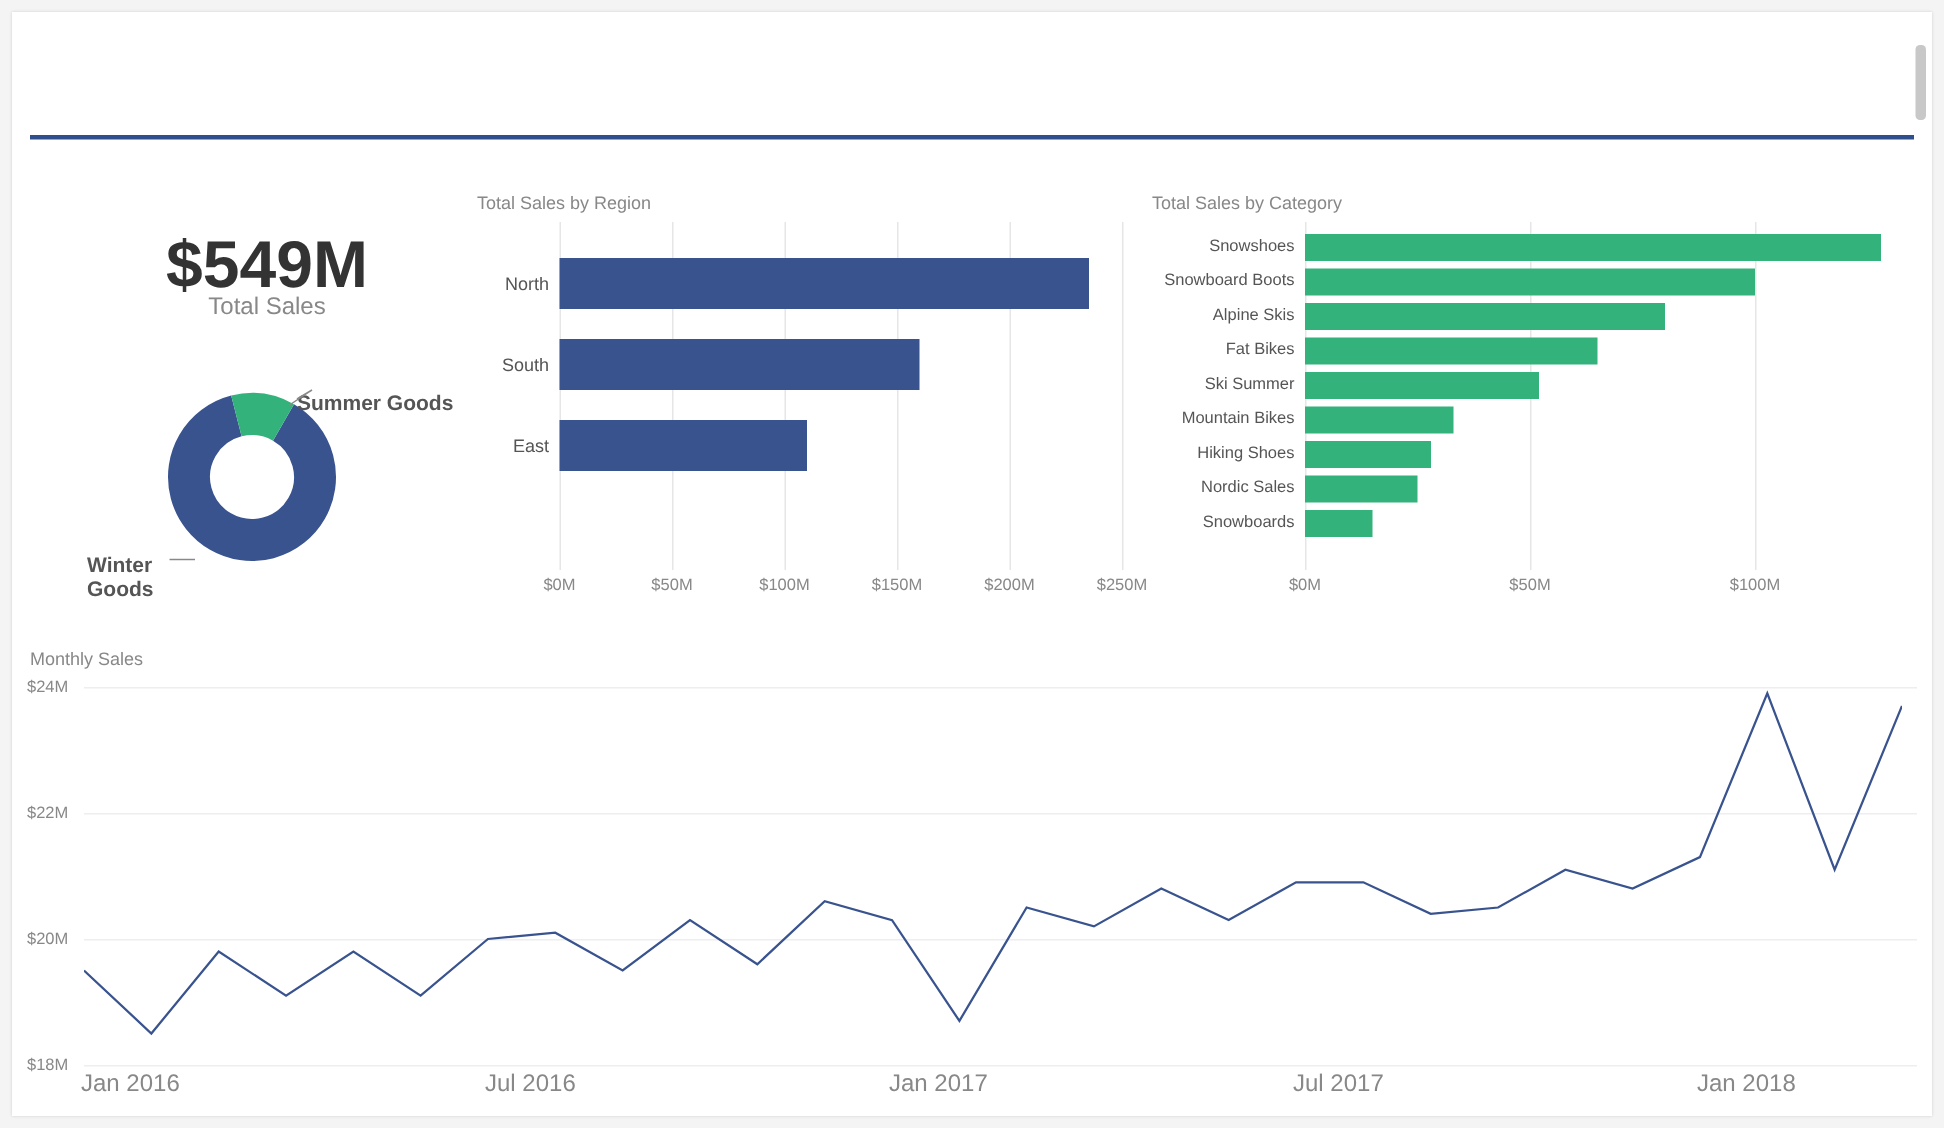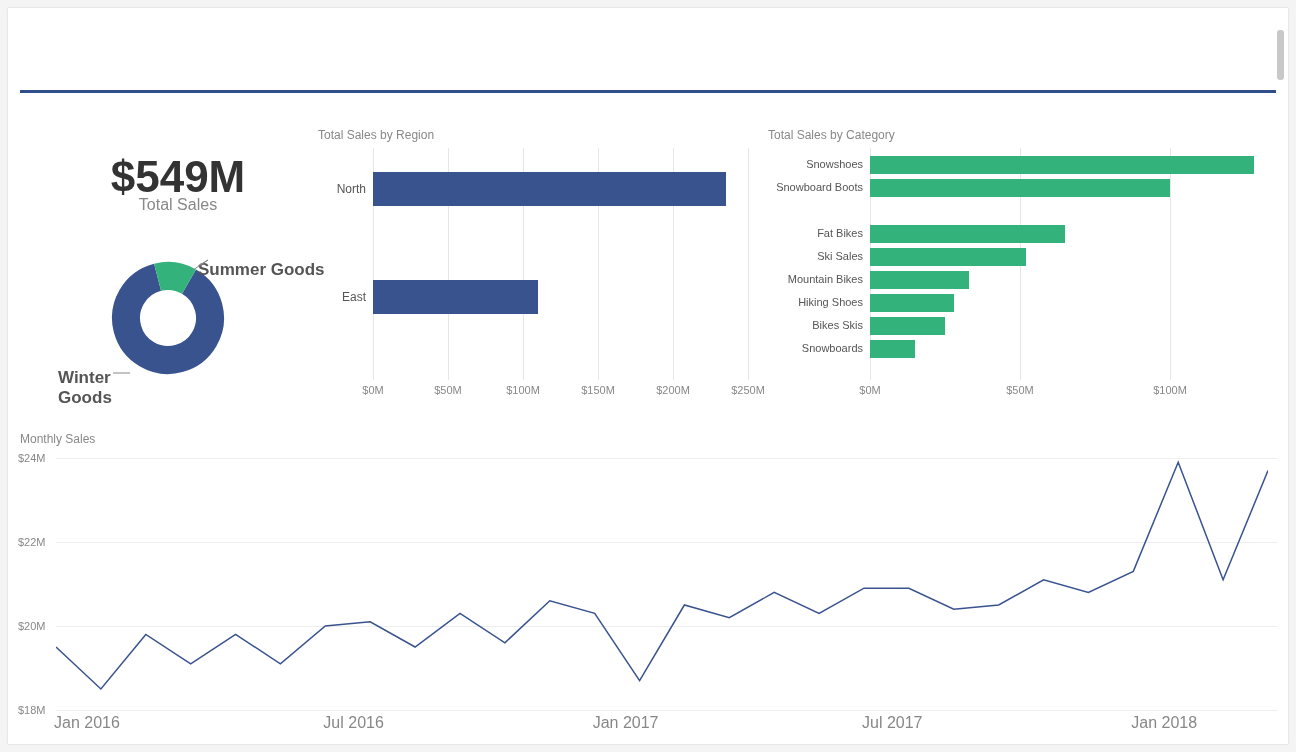--- a/index.html
+++ b/index.html
@@ -75,21 +75,21 @@
   }
   .donut {
     position: absolute;
     left: 100px;
     top: 250px;
     width: 120px;
     height: 120px;
   }
   .donut-label {
     position: absolute;
-    font-size: 17px;
+    font-size: 14px;
     color: #555;
     font-weight: 600;
   }
   
   .region-chart {
     position: absolute;
     left: 310px;
     top: 140px;
     width: 430px;
     height: 260px;
@@ -252,20 +252,24 @@
         <div class="region-vgrid" style="left: 280px;"></div>
         <div class="region-tick" style="left: 280px; top: 236px;">$150M</div>
         <div class="region-vgrid" style="left: 355px;"></div>
         <div class="region-tick" style="left: 355px; top: 236px;">$200M</div>
         <div class="region-vgrid" style="left: 430px;"></div>
         <div class="region-tick" style="left: 430px; top: 236px;">$250M</div>
         <div class="region-row" style="top: 20px;">
           <div class="region-cat">North</div>
           <div class="region-bar" style="width: 352.5px;"></div>
         </div>
+        <div class="region-row" style="top: 74px;">
+          <div class="region-cat">South</div>
+          <div class="region-bar" style="width: 240px;"></div>
+        </div>
         <div class="region-row" style="top: 128px;">
           <div class="region-cat">East</div>
           <div class="region-bar" style="width: 165px;"></div>
         </div>
       </div>
 
     <div class="chart-title" style="left:760px; top:120px;">Total Sales by Category</div>
     <div class="cat-chart" id="catChart">
         <div class="cat-vgrid" style="left: 102px;"></div>
         <div class="cat-tick" style="left: 102px; top: 236px;">$0M</div>
@@ -274,38 +278,42 @@
         <div class="cat-vgrid" style="left: 402px;"></div>
         <div class="cat-tick" style="left: 402px; top: 236px;">$100M</div>
         <div class="cat-row" style="top: 6px;">
           <div class="cat-label">Snowshoes</div>
           <div class="cat-bar" style="width: 384px;"></div>
         </div>
         <div class="cat-row" style="top: 29px;">
           <div class="cat-label">Snowboard Boots</div>
           <div class="cat-bar" style="width: 300px;"></div>
         </div>
+        <div class="cat-row" style="top: 52px;">
+          <div class="cat-label">Alpine Skis</div>
+          <div class="cat-bar" style="width: 240px;"></div>
+        </div>
         <div class="cat-row" style="top: 75px;">
           <div class="cat-label">Fat Bikes</div>
           <div class="cat-bar" style="width: 195px;"></div>
         </div>
         <div class="cat-row" style="top: 98px;">
-          <div class="cat-label">Ski Sales</div>
+          <div class="cat-label">Ski Summer</div>
           <div class="cat-bar" style="width: 156px;"></div>
         </div>
         <div class="cat-row" style="top: 121px;">
           <div class="cat-label">Mountain Bikes</div>
           <div class="cat-bar" style="width: 99px;"></div>
         </div>
         <div class="cat-row" style="top: 144px;">
           <div class="cat-label">Hiking Shoes</div>
           <div class="cat-bar" style="width: 84px;"></div>
         </div>
         <div class="cat-row" style="top: 167px;">
-          <div class="cat-label">Bikes Skis</div>
+          <div class="cat-label">Nordic Sales</div>
           <div class="cat-bar" style="width: 75px;"></div>
         </div>
         <div class="cat-row" style="top: 190px;">
           <div class="cat-label">Snowboards</div>
           <div class="cat-bar" style="width: 45px;"></div>
         </div>
       </div>
 
     <div class="chart-title" style="left:12px; top:424px;">Monthly Sales</div>
     <div class="line-chart" id="lineChart">

